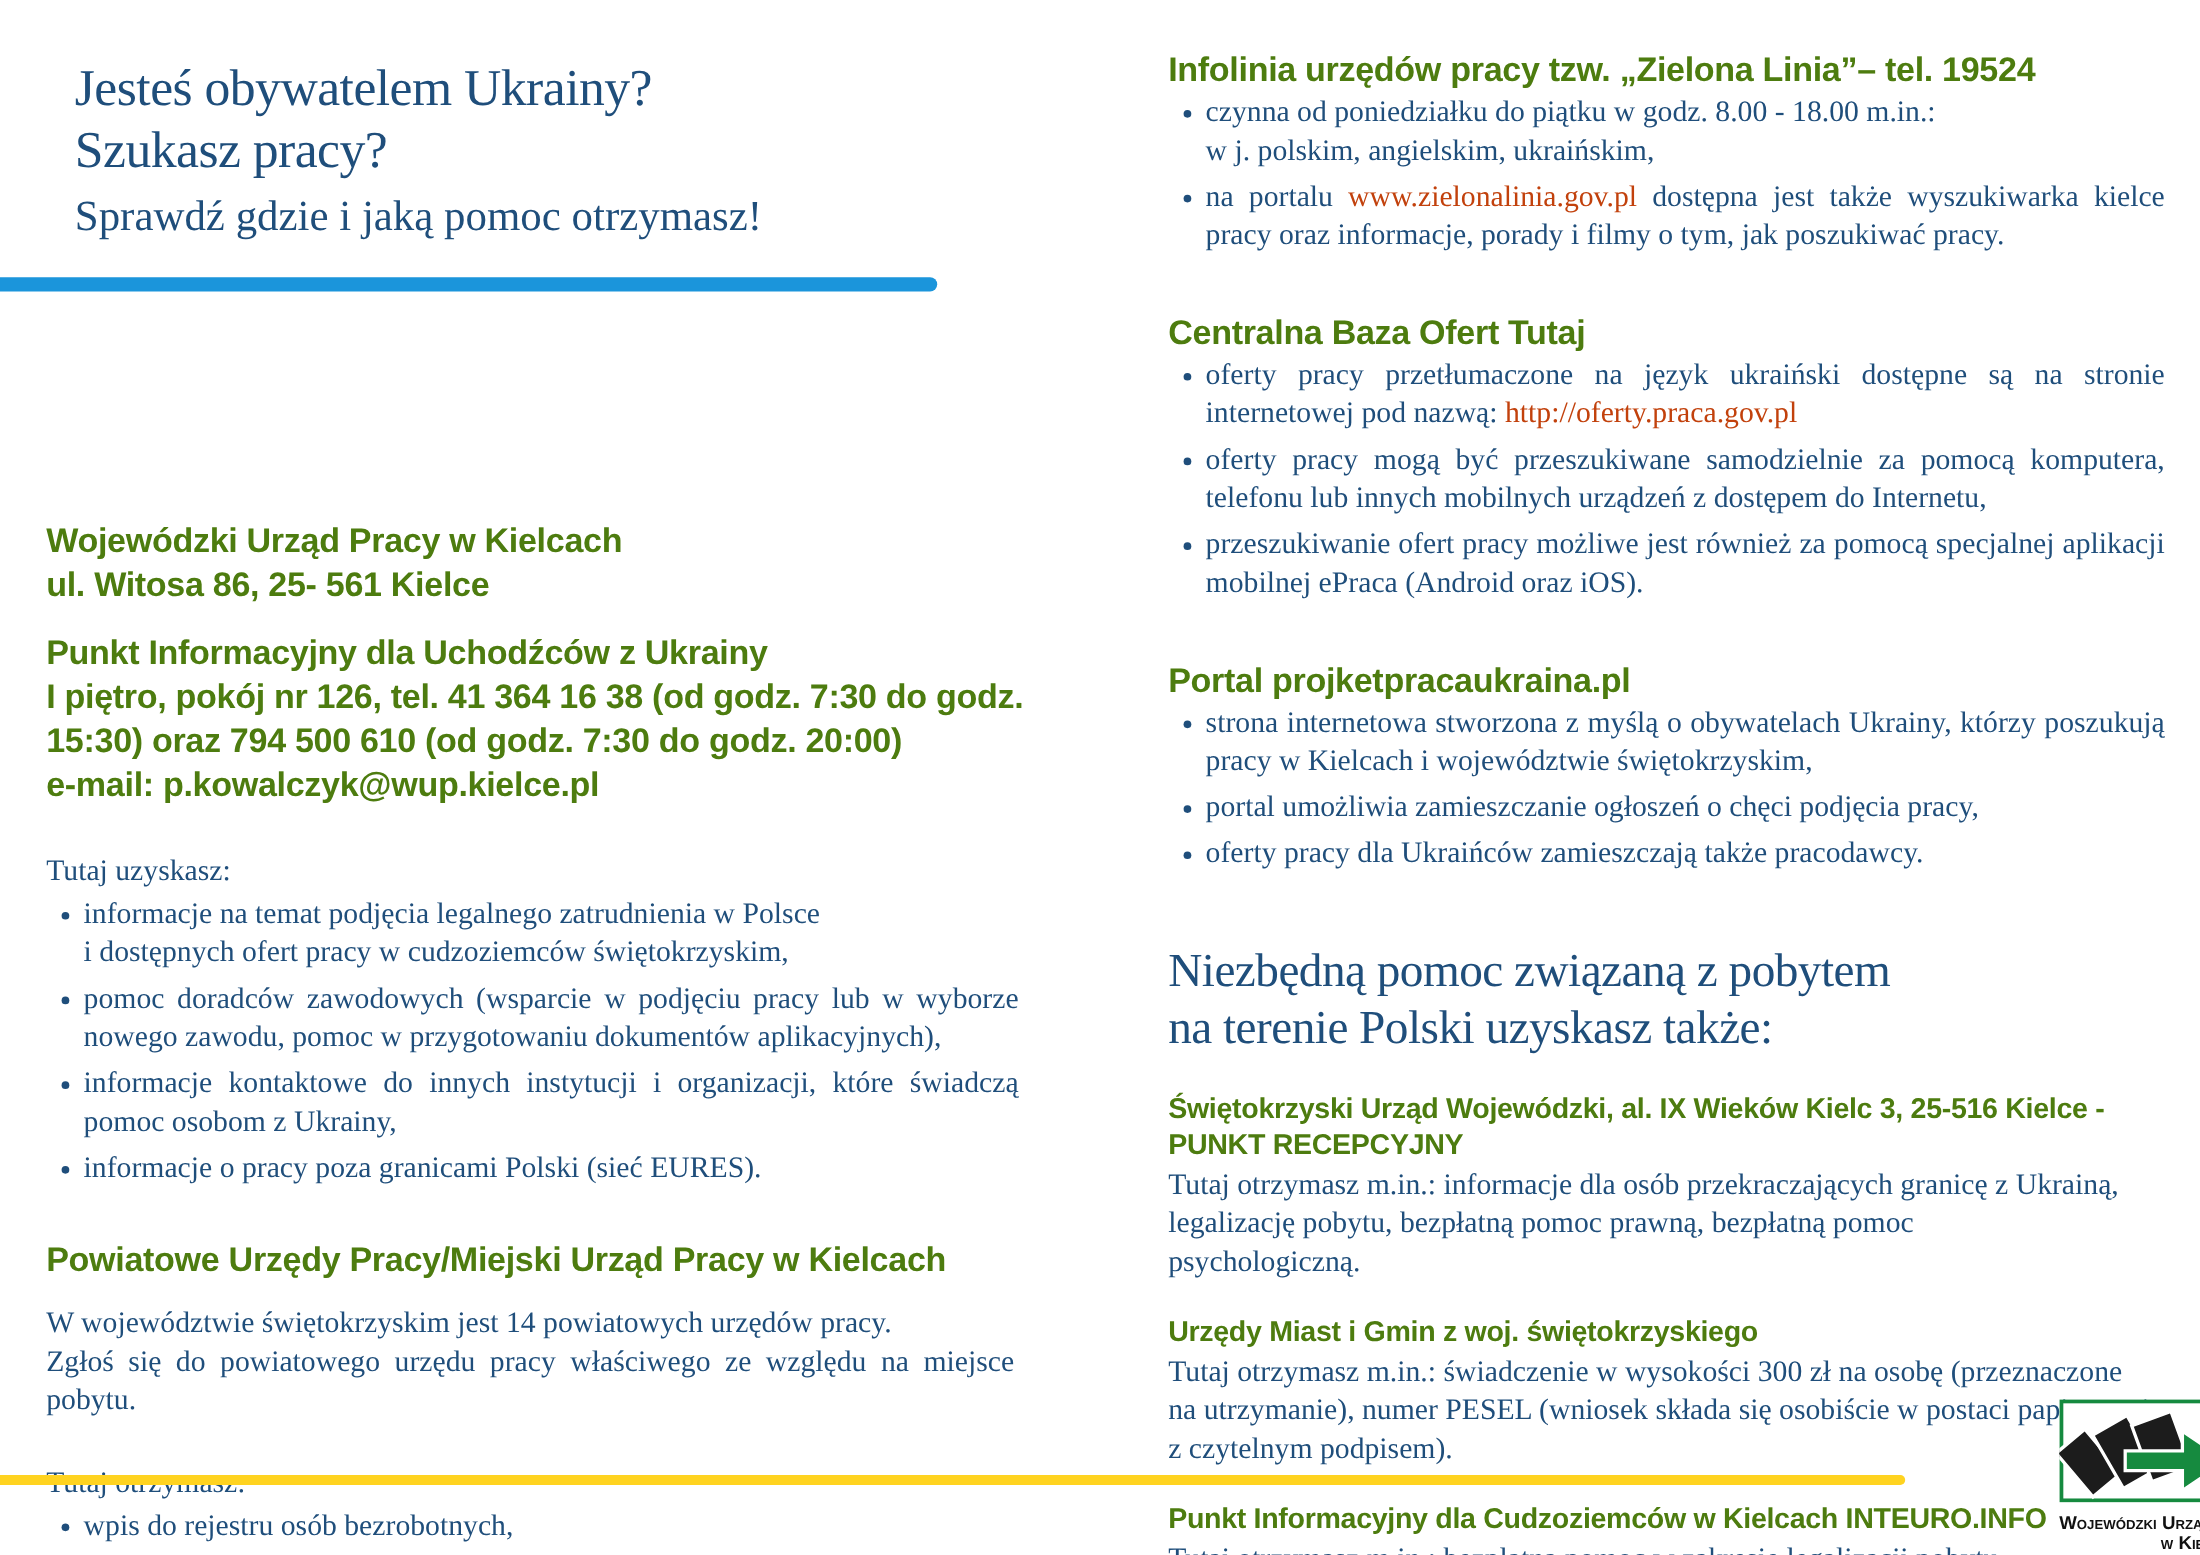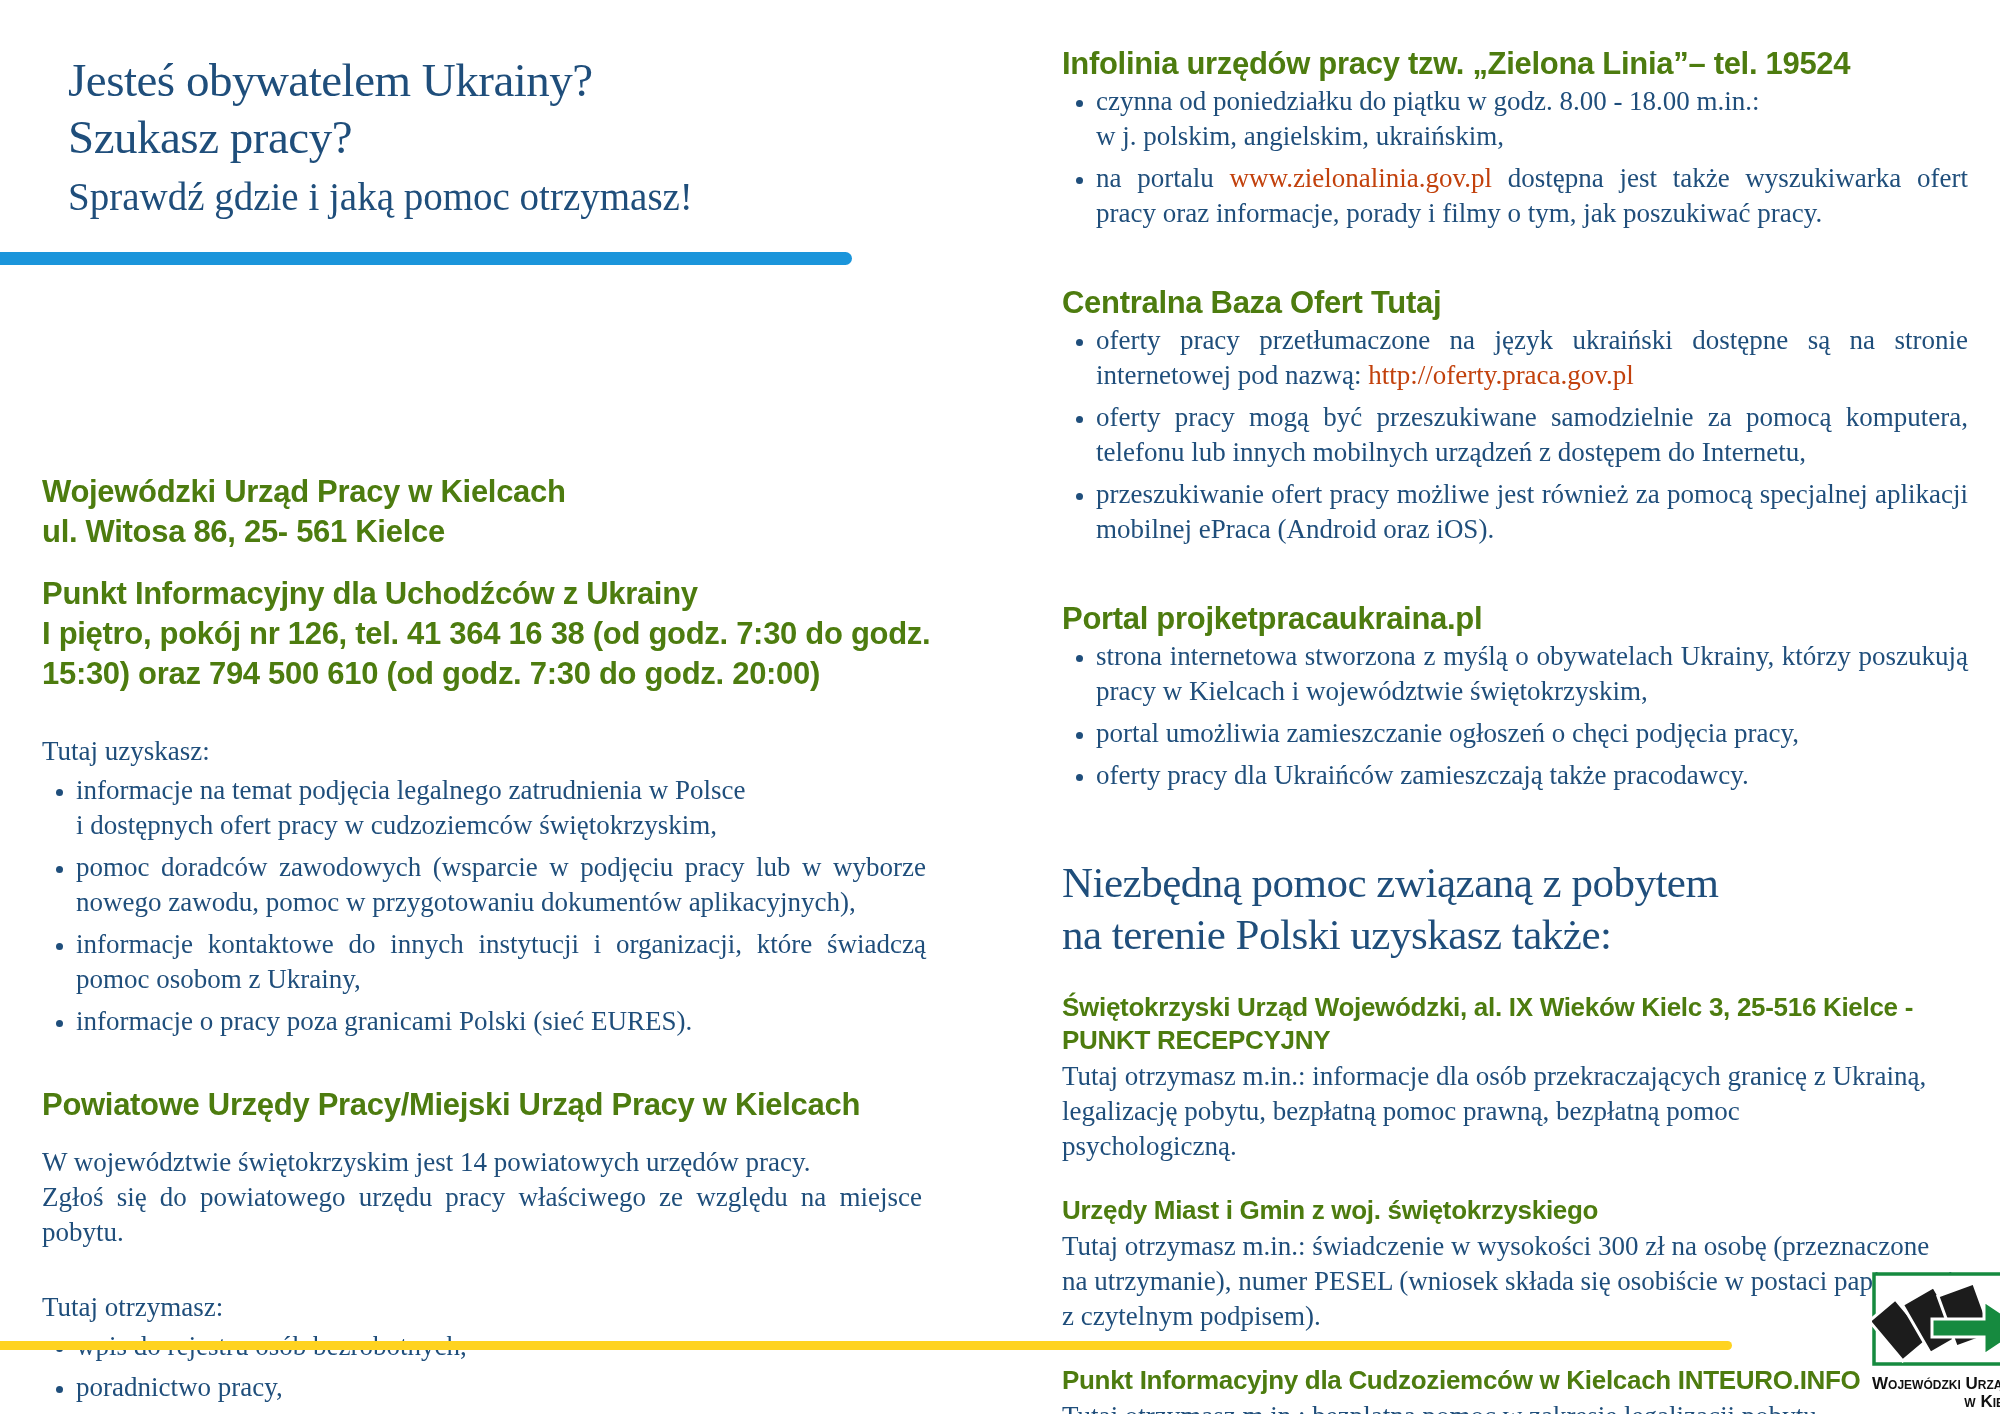--- a/index.html
+++ b/index.html
@@ -91,20 +91,21 @@
   </h1>
 
   <div class="wup-block">
     <p class="h-yellow">
       <span>Wojewódzki Urząd Pracy w Kielcach</span><br>
       <span>ul. Witosa 86, 25- 561 Kielce</span>
     </p>
     <p class="h-yellow punkt-block">
       <span>Punkt Informacyjny dla Uchodźców z Ukrainy</span><br>
       <span>I piętro, pokój nr 126, tel. 41 364 16 38 (od godz. 7:30 do godz. 15:30) oraz 794 500 610 (od godz. 7:30 do godz. 20:00)</span><br>
+      <span>e-mail: p.kowalczyk@wup.kielce.pl</span>
     </p>
   </div>
 
   <p class="body-text intro">Tutaj uzyskasz:</p>
   <ul class="blist">
     <li class="pre-line">informacje na temat podjęcia legalnego zatrudnienia w Polsce
 i dostępnych ofert pracy w cudzoziemców świętokrzyskim,</li>
     <li>pomoc doradców zawodowych (wsparcie w podjęciu pracy lub w wyborze nowego zawodu, pomoc w przygotowaniu dokumentów aplikacyjnych),</li>
     <li>informacje kontaktowe do innych instytucji i organizacji, które świadczą pomoc osobom z Ukrainy,</li>
     <li>informacje o pracy poza granicami Polski (sieć EURES).</li>
@@ -123,21 +124,21 @@
 </div>
 
 <div class="divider-blue"></div>
 
 <div class="col col-right">
 
   <h2 class="h-yellow r-head">Infolinia urzędów pracy tzw. „Zielona Linia”– tel. 19524</h2>
   <ul class="blist rcol r-gap1">
     <li class="pre-line">czynna od poniedziałku do piątku w godz. 8.00 - 18.00 m.in.:
 w j. polskim, angielskim, ukraińskim,</li>
-    <li><span>na portalu </span><a href="#" class="doc-link">www.zielonalinia.gov.pl</a><span> dostępna jest także wyszukiwarka ofert pracy oraz informacje, porady i filmy o tym, jak poszukiwać pracy.</span></li>
+    <li><span>na portalu </span><a href="#" class="doc-link">www.zielonalinia.gov.pl</a><span> dostępna jest także wyszukiwarka kielce pracy oraz informacje, porady i filmy o tym, jak poszukiwać pracy.</span></li>
   </ul>
 
   <h2 class="h-yellow sec-gap">Centralna Baza Ofert Tutaj</h2>
   <ul class="blist rcol r-gap1">
     <li><span>oferty pracy przetłumaczone na język ukraiński dostępne są na stronie internetowej  pod nazwą: </span><a href="#" class="doc-link">http://oferty.praca.gov.pl</a></li>
     <li>oferty pracy mogą być przeszukiwane samodzielnie za pomocą komputera, telefonu lub innych mobilnych urządzeń z dostępem do Internetu,</li>
     <li>przeszukiwanie ofert pracy możliwe jest również za pomocą specjalnej aplikacji mobilnej ePraca (Android oraz iOS).</li>
   </ul>
 
   <h2 class="h-yellow sec-gap">Portal projketpracaukraina.pl</h2>

